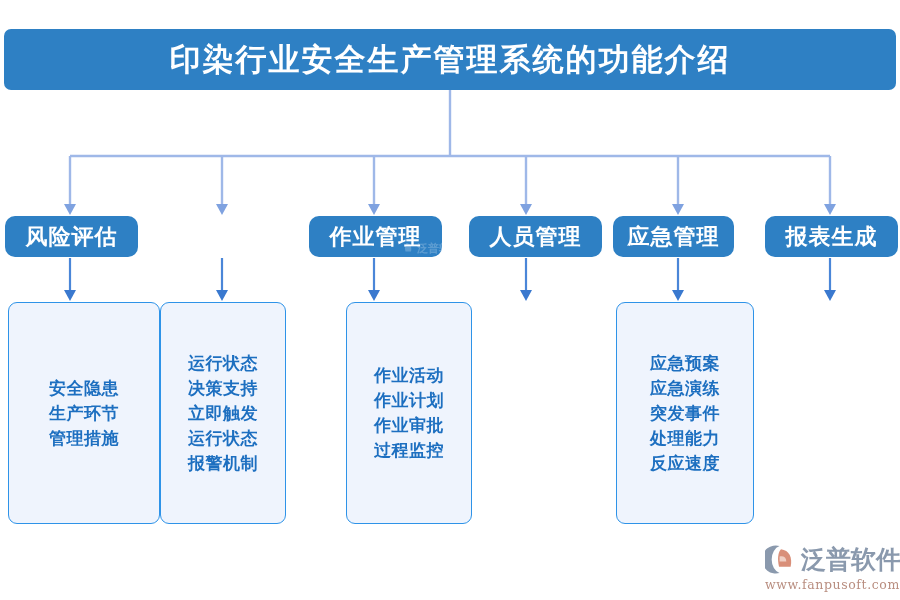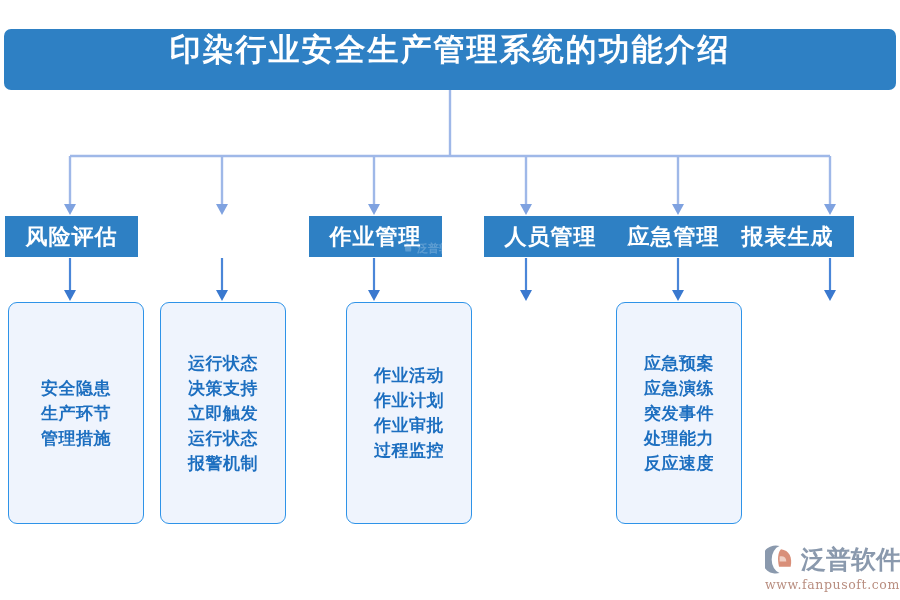--- a/index.html
+++ b/index.html
@@ -12,33 +12,33 @@
   }
   #stage{position:relative;width:900px;height:600px;}
 
   
   #wires{position:absolute;left:0;top:0;width:900px;height:600px;pointer-events:none;}
 
   
   .title-bar{
     position:absolute;left:4px;top:29px;width:892px;height:61px;
     background:#2e80c4;border-radius:7px;
-    display:flex;align-items:flex-start;justify-content:center;
+    display:flex;align-items:center;justify-content:center;
     box-sizing:border-box;
   }
   .title-text{
     color:#ffffff;font-size:31px;font-weight:700;letter-spacing:2px;
     font-family:"DejaVu Serif","Liberation Serif",serif;
     white-space:nowrap;
   }
 
   
   .cat{
     position:absolute;top:216px;height:41px;
-    background:#2e80c4;border-radius:0;
+    background:#2e80c4;border-radius:10px;
     display:flex;align-items:center;justify-content:center;
     box-sizing:border-box;overflow:hidden;
   }
   .cat-label{
     color:#ffffff;font-size:22px;font-weight:700;letter-spacing:1px;
     font-family:"DejaVu Serif","Liberation Serif",serif;
     white-space:nowrap;position:relative;z-index:2;
   }
 
   
@@ -132,57 +132,57 @@
   <div class="title-bar">
     <span class="title-text">印染行业安全生产管理系统的功能介绍</span>
   </div>
 
   <div class="cat" style="left:5px;width:133px;">
     <span class="cat-label">风险评估</span>
   </div>
   <div class="cat" style="left:309px;width:133px;">
     <span class="cat-label">作业管理</span>
   </div>
-  <div class="cat" style="left:484px;width:133px;">
+  <div class="cat" style="left:469px;width:133px;">
     <span class="cat-label">人员管理</span>
   </div>
   <div class="cat" style="left:613px;width:121px;">
     <span class="cat-label">应急管理</span>
   </div>
-  <div class="cat" style="left:721px;width:133px;">
+  <div class="cat" style="left:765px;width:133px;">
     <span class="cat-label">报表生成</span>
   </div>
 
   <div class="wm-small">
     <svg class="wm-mark" viewBox="0 0 32 30">
       <path d="M16 1 A14 14 0 1 0 16 29 A14 14 0 0 1 16 1 Z" fill="#ffffff"></path>
       <path d="M17 5 C25 6 28 13 26 22 L15 22 C13 15 14 8 17 5 Z" fill="#ffffff"></path>
     </svg>
     <span class="wm-txt">泛普软件</span>
   </div>
 
-  <div class="detail" style="left:8px;width:136px;align-items:center;">
+  <div class="detail" style="left:8px;width:152px;align-items:center;">
     <div class="detail-lines">安全隐患
 生产环节
 管理措施</div>
   </div>
   <div class="detail" style="left:160px;width:126px;">
     <div class="detail-lines">运行状态
 决策支持
 立即触发
 运行状态
 报警机制</div>
   </div>
   <div class="detail" style="left:312px;width:126px;margin-left:34px;">
     <div class="detail-lines">作业活动
 作业计划
 作业审批
 过程监控</div>
   </div>
-  <div class="detail" style="left:616px;width:126px;">
+  <div class="detail" style="left:616px;width:138px;">
     <div class="detail-lines">应急预案
 应急演练
 突发事件
 处理能力
 反应速度</div>
   </div>
 
   <div class="logo">
     <div class="logo-row">
       <svg class="logo-mark" viewBox="0 0 32 30">

